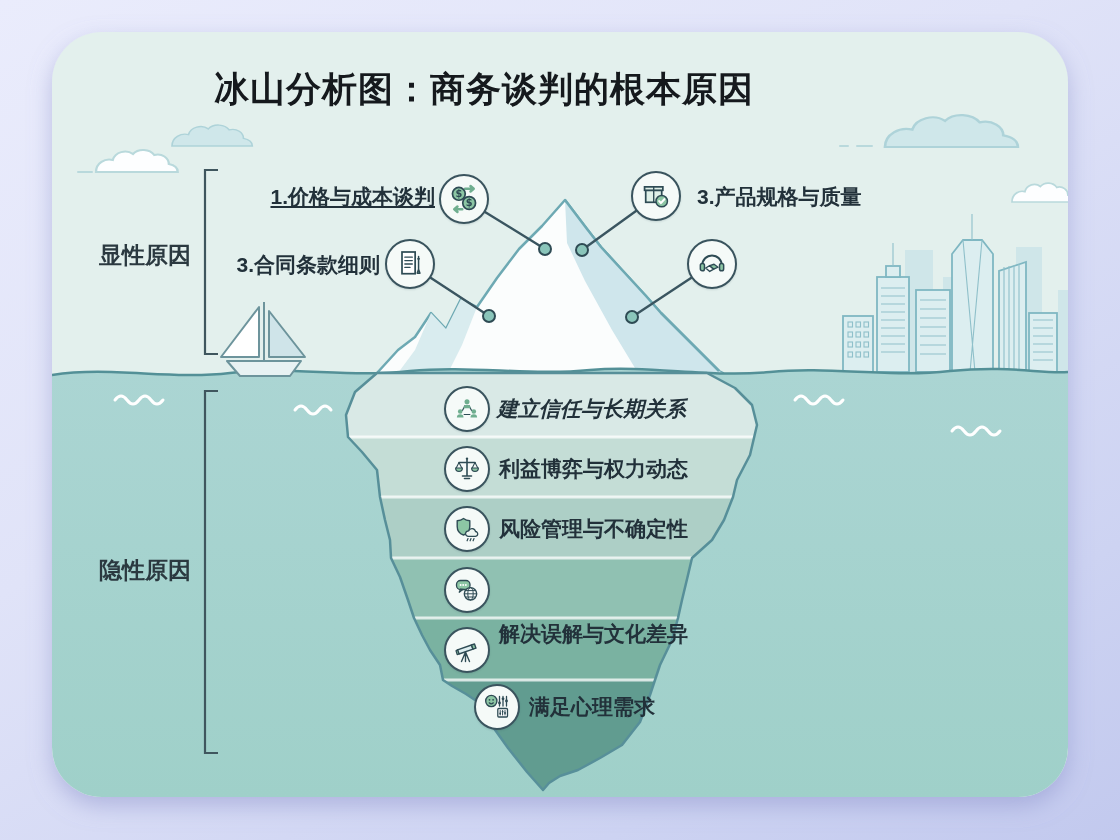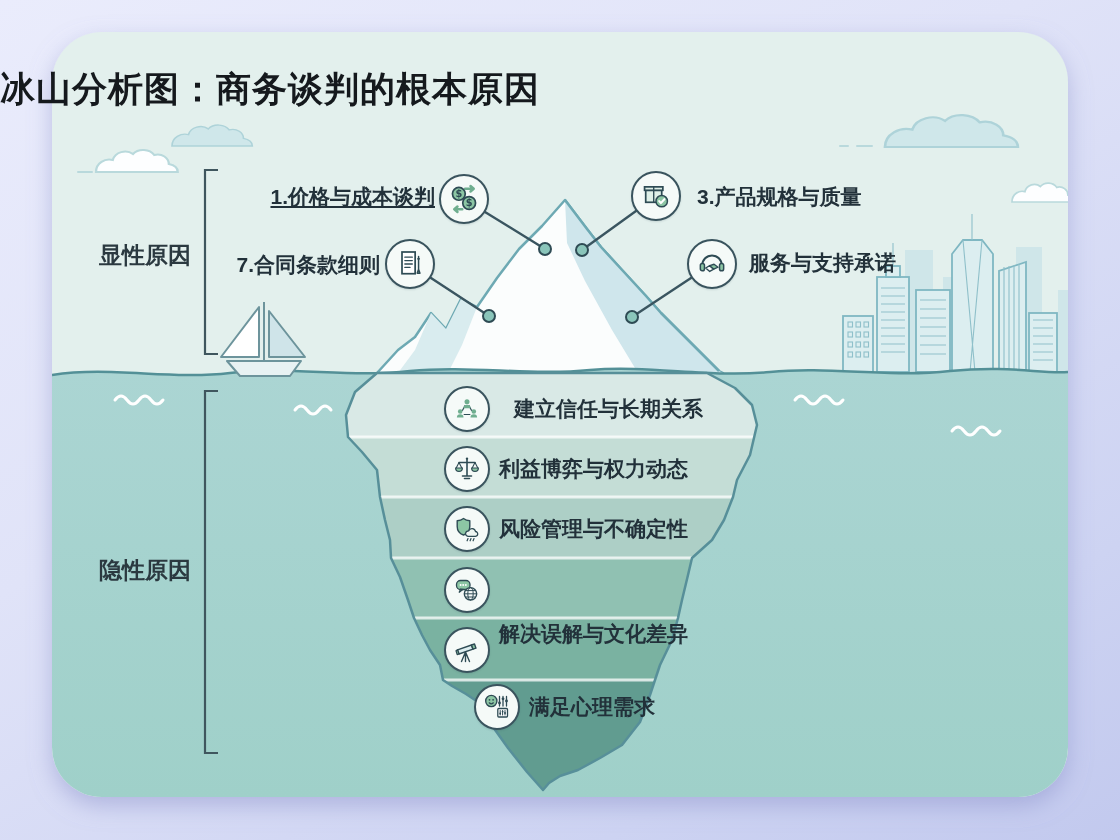--- a/index.html
+++ b/index.html
@@ -4,21 +4,21 @@
 <style>
   html,body{margin:0;padding:0;}
   .stage{
     position:relative;width:1120px;height:840px;overflow:hidden;
     background:linear-gradient(150deg,#eaecfc 0%,#e0e3f8 40%,#cdd3f2 80%,#c2c9ee 100%);
     font-family:"Liberation Sans","DejaVu Sans",sans-serif;
   }
   .scene{position:absolute;left:0;top:0;}
   .overlay{position:absolute;left:0;top:0;width:1120px;height:840px;pointer-events:none;}
   .title{
-    position:absolute;left:0;top:66px;width:968px;
+    position:absolute;left:0;top:66px;width:968px;text-align:center;
     font-size:35px;font-weight:900;color:#15191d;letter-spacing:1px;
   }
   .side-label{
     position:absolute;font-size:23px;font-weight:700;color:#2b3940;line-height:28px;white-space:nowrap;
   }
   .item-label{
     position:absolute;font-size:21px;font-weight:600;color:#22313a;line-height:26px;white-space:nowrap;
   }
   .icon-badge{
     position:absolute;box-sizing:border-box;border:2.5px solid #3a545e;border-radius:50%;
@@ -177,23 +177,22 @@
     </g>
   </svg>
 
   <div class="overlay">
     <div class="title">冰山分析图：商务谈判的根本原因</div>
 
     <div class="side-label" style="left:99px;top:241px;">显性原因</div>
     <div class="side-label" style="left:99px;top:556px;">隐性原因</div>
 
     <div class="item-label" style="left:235px;top:184px;width:200px;text-align:right;text-decoration:underline;">1.价格与成本谈判</div>
-    <div class="item-label" style="left:225px;top:252px;width:155px;text-align:right;">7.合同条款细则</div>
+    <div class="item-label" style="left:225px;top:252px;width:155px;text-align:right;">3.合同条款细则</div>
     <div class="item-label" style="left:697px;top:184px;">3.产品规格与质量</div>
-    <div class="item-label" style="left:749px;top:250px;">服务与支持承诺</div>
 
     <span class="icon-badge big" style="left:439px;top:174px;">
       <svg width="32" height="32" viewBox="0 0 28 28">
         <path d="M15,5 H22.5 M22.5,5 L19.7,2.6 M22.5,5 L19.7,7.4" stroke="#6fae8f" stroke-width="2.2" fill="none" stroke-linecap="round" stroke-linejoin="round"></path>
         <path d="M12.5,23 H5.5 M5.5,23 L8.3,20.6 M5.5,23 L8.3,25.4" stroke="#6fae8f" stroke-width="2.2" fill="none" stroke-linecap="round" stroke-linejoin="round"></path>
         <circle cx="9.5" cy="9.5" r="5.6" fill="#8cc6a4" stroke="#2e4b54" stroke-width="1.5"></circle>
         <text x="9.5" y="12.4" font-size="8.5" font-weight="bold" fill="#2e4b54" text-anchor="middle" font-family="DejaVu Sans, sans-serif">$</text>
         <circle cx="18.5" cy="17.5" r="5.6" fill="#8cc6a4" stroke="#2e4b54" stroke-width="1.5"></circle>
         <text x="18.5" y="20.4" font-size="8.5" font-weight="bold" fill="#2e4b54" text-anchor="middle" font-family="DejaVu Sans, sans-serif">$</text>
       </svg>
@@ -218,21 +217,21 @@
     <span class="icon-badge big" style="left:687px;top:239px;">
       <svg width="32" height="32" viewBox="0 0 28 28">
         <path d="M5.5,15 A8.5,8.5 0 0 1 22.5,15" stroke="#2e4b54" stroke-width="1.8" fill="none" stroke-linecap="round"></path>
         <rect x="3.8" y="13.5" width="3.6" height="6.5" rx="1.6" fill="#8cc6a4" stroke="#2e4b54" stroke-width="1.3"></rect>
         <rect x="20.6" y="13.5" width="3.6" height="6.5" rx="1.6" fill="#8cc6a4" stroke="#2e4b54" stroke-width="1.3"></rect>
         <path d="M8.5,17.5 L12,15.5 L15.5,18.5 L12,20.5 Z" fill="#ffffff" stroke="#2e4b54" stroke-width="1.2" stroke-linejoin="round"></path>
         <path d="M12,15.5 L15.8,14.2 L19.3,16.8 L15.5,18.5 Z" fill="#8cc6a4" stroke="#2e4b54" stroke-width="1.2" stroke-linejoin="round"></path>
       </svg>
     </span>
 
-    <div class="item-label" style="left:514px;top:396px;">建立信任与长期关系</div>
+    <div class="item-label" style="left:497px;top:396px;font-style:italic;">建立信任与长期关系</div>
     <div class="item-label" style="left:499px;top:456px;">利益博弈与权力动态</div>
     <div class="item-label" style="left:499px;top:516px;">风险管理与不确定性</div>
     <div class="item-label" style="left:499px;top:577px;margin-top:44px;">解决误解与文化差异</div>
     <div class="item-label" style="left:529px;top:694px;text-align:right;">满足心理需求</div>
 
     <span class="icon-badge small" style="left:444px;top:386px;">
       <svg width="28" height="28" viewBox="0 0 28 28">
         <path d="M9.3,15.8 L12.2,10.2 M18.7,15.8 L15.8,10.2 M10.7,19.5 H17.3" stroke="#2e4b54" stroke-width="1.2" fill="none"></path>
         <circle cx="14" cy="6.8" r="2.5" fill="#6fae8f"></circle>
           <path d="M10.4,13.3 a3.6,3.6 0 0 1 7.2,0 z" fill="#6fae8f"></path>

